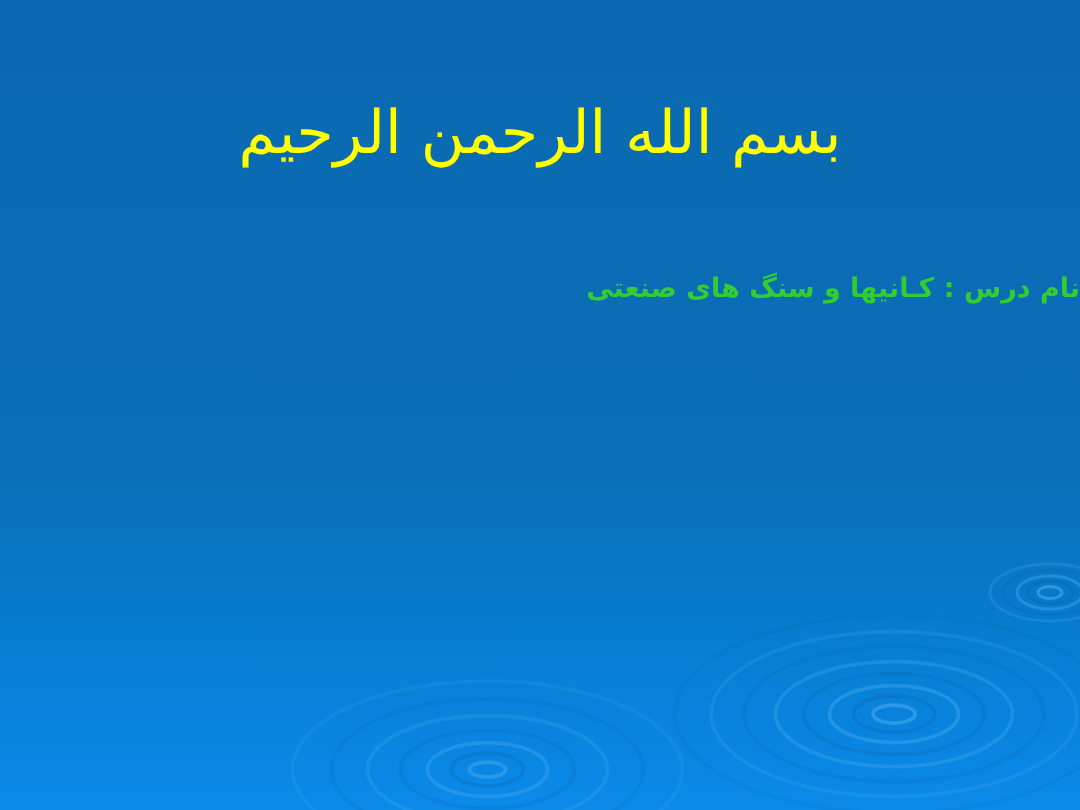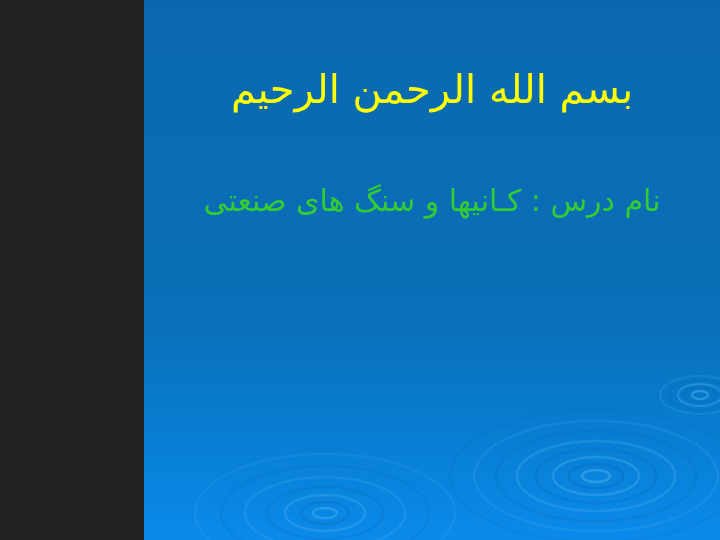--- a/index.html
+++ b/index.html
@@ -5,21 +5,21 @@
 <style>
   html, body {
     margin: 0;
     padding: 0;
     background: #222;
   }
 
   
   .slide {
     position: relative;
-    width: 576px;
+    width: 720px;
     height: 540px;
     overflow: hidden;
     font-family: "DejaVu Sans", "Liberation Sans", sans-serif;
     
     background:
       linear-gradient(to bottom,
         #0a68b0 0%,
         #0a6cb4 30%,
         #0a6fb8 58%,
         #0878c8 72%,
@@ -61,25 +61,25 @@
     direction: rtl;
     unicode-bidi: isolate;
     white-space: nowrap;
   }
 
   .subtitle {
     position: absolute;
     top: 180px;
     left: 0;
     right: 0;
-    text-align: center;
+    text-align: right;
     color: #33cc33;
-    font-size: 30px;
+    font-size: 18px;
     line-height: 1.4;
-    font-weight: 400;
+    font-weight: 700;
     direction: rtl;
     unicode-bidi: isolate;
     white-space: nowrap;
   }
 </style>
 </head>
 <body>
 
 <div class="slide">
 

